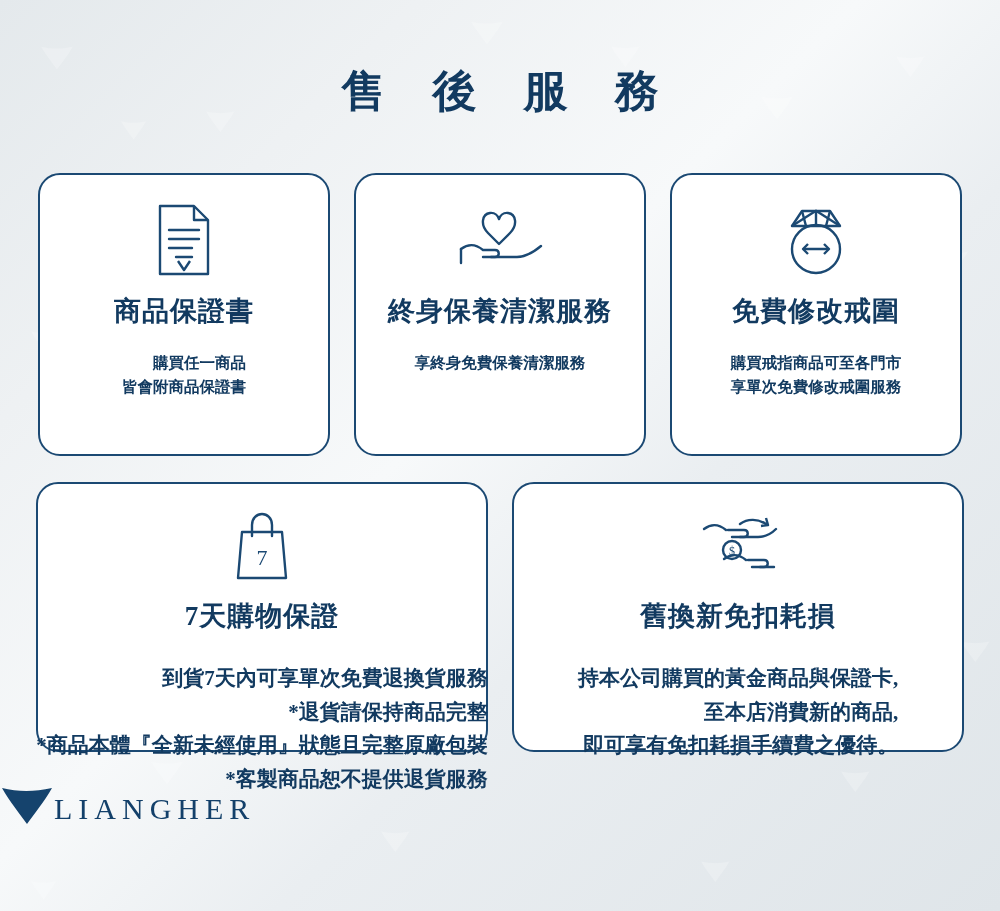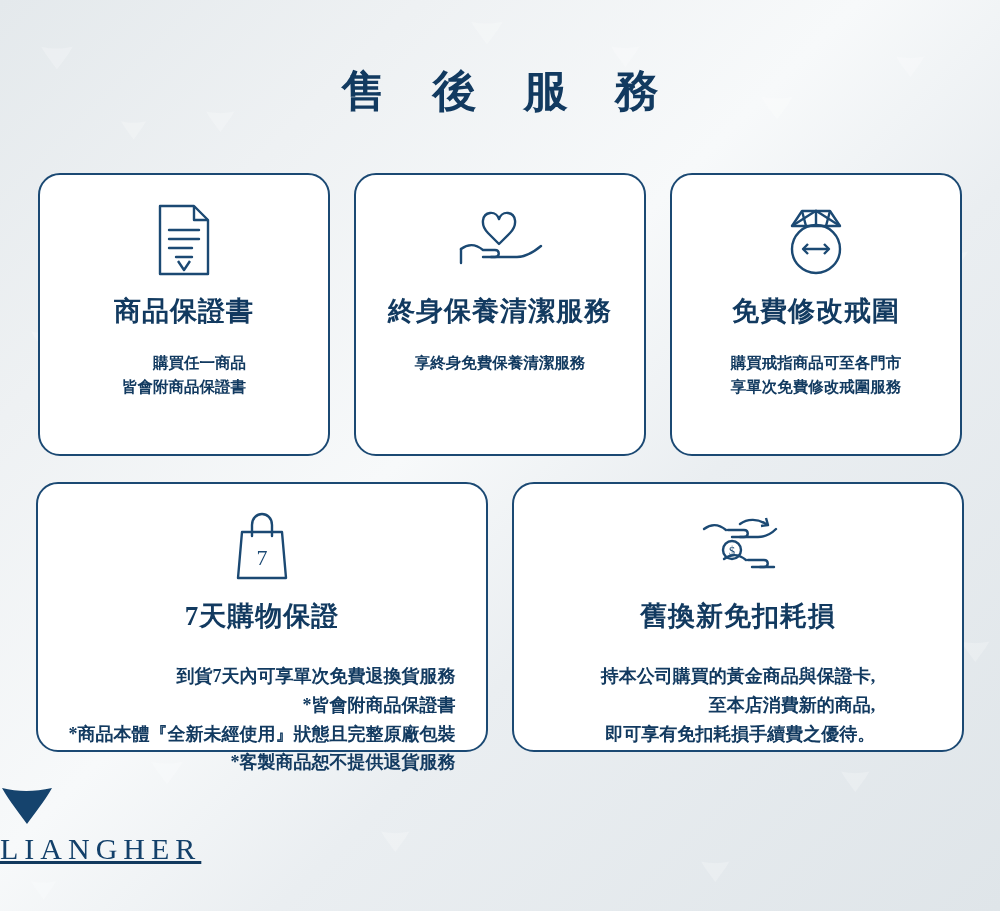--- a/index.html
+++ b/index.html
@@ -102,31 +102,30 @@
   .card-desc {
     margin-top: 22px;
     font-size: 15.5px;
     line-height: 1.55;
     text-align: right;
     color: #123a60;
     font-weight: 700;
   }
   .card.wide .card-desc {
     margin-top: 28px;
-    font-size: 18px;
+    font-size: 21px;
     line-height: 1.6;
   }
   .card-desc div { white-space: nowrap; }
 
   .footer {
     margin-top: 34px;
     display: flex;
-    flex-direction: column;
-    align-items: flex-start;
-    text-decoration: underline;
+    flex-direction: row;
+    align-items: flex-end;
   }
   .footer-mark svg { display: block; }
   .footer-brand {
     margin-top: 6px;
     font-size: 30px;
     letter-spacing: 6px;
     color: #13406a;
     font-family: "Liberation Serif", serif;
     font-weight: 400;
   }
@@ -310,21 +309,21 @@
       <div class="card-icon">
         <svg width="62" height="72" viewBox="0 0 62 72" fill="none" stroke="#1b4973" stroke-width="2.4">
           <path d="M11 22 H51 L55 68 H7 Z" stroke-linejoin="round"></path>
           <path d="M21 26 V15 C21 8 26 4 31 4 C36 4 41 8 41 15 V26" stroke-linecap="round"></path>
           <text x="31" y="55" font-family="Liberation Serif, serif" font-size="22" fill="#1b4973" stroke="none" text-anchor="middle">7</text>
         </svg>
       </div>
       <div class="card-title">7天購物保證</div>
       <div class="card-desc">
         <div>到貨7天內可享單次免費退換貨服務</div>
-        <div>*皆會附商品保證書</div>
+        <div>*退貨請保持商品完整</div>
         <div>*商品本體『全新未經使用』狀態且完整原廠包裝</div>
         <div>*客製商品恕不提供退貨服務</div>
       </div>
     </div>
 
     <div class="card wide">
       <div class="card-icon">
         <svg width="84" height="72" viewBox="0 0 84 72" fill="none" stroke="#1b4973" stroke-width="2.4">
           <path d="M44 14 C52 8 62 9 70 14" stroke-linecap="round"></path>
           <path d="M70 8 L72 15 L65 16" stroke-linejoin="round" fill="none"></path>

